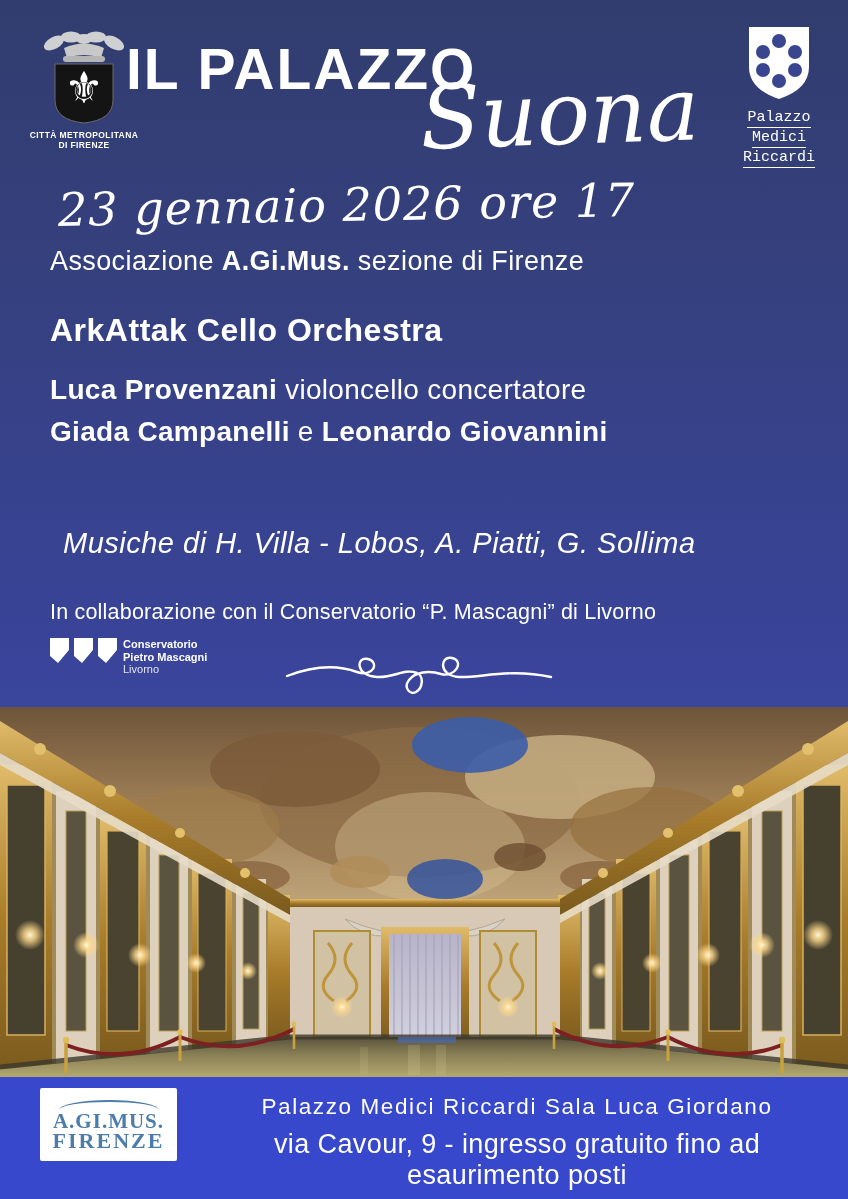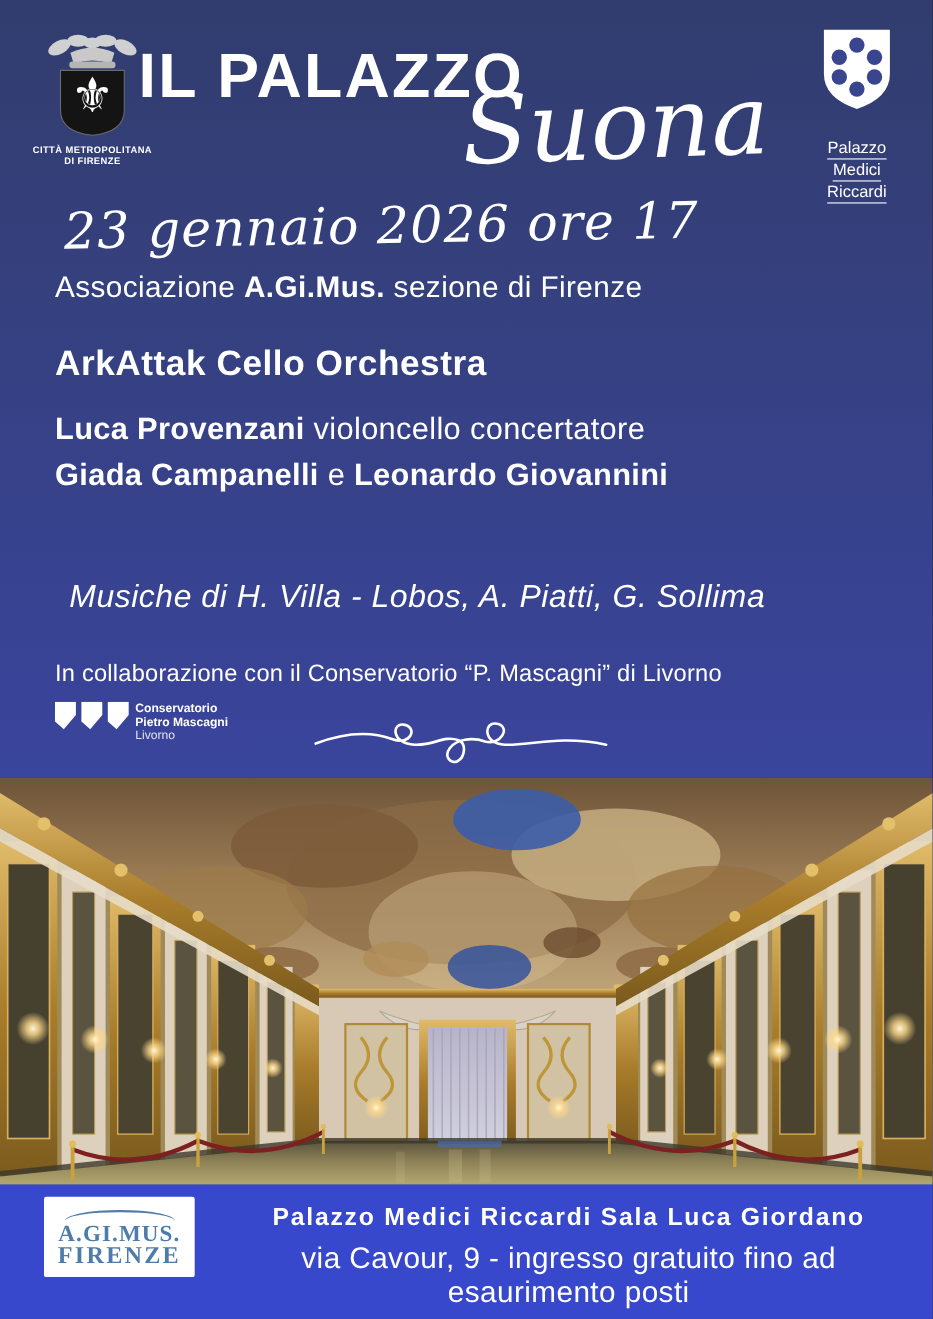--- a/index.html
+++ b/index.html
@@ -10,21 +10,21 @@
   }
   .abs{position:absolute;}
   
   .citta-logo{left:28px;top:30px;width:112px;text-align:center;}
   .citta-caption{font-size:8.5px;line-height:10px;letter-spacing:.4px;font-weight:bold;color:#fff;margin-top:2px;}
   .fleur{position:absolute;left:0;right:0;top:36px;font-size:44px;line-height:44px;color:#fff;}
   .main-title{left:126px;top:36px;font-size:57px;font-weight:bold;letter-spacing:2px;white-space:nowrap;}
   .script{font-family:"DejaVu Serif",serif;font-style:italic;}
   .suona{left:420px;top:62px;font-size:88px;transform:rotate(-2deg);white-space:nowrap;}
   .medici-logo{left:734px;top:26px;width:90px;text-align:center;}
-  .medici-words{font-family:Liberation Sans, sans-serif;font-size:15px;line-height:16px;margin-top:20px;}
+  .medici-words{font-family:Liberation Mono, monospace;font-size:15px;line-height:16px;margin-top:4px;}
   .medici-words span{display:inline-block;border-bottom:1px solid #fff;padding-bottom:1px;margin-top:2px;}
   
   .date-line{left:58px;top:178px;font-size:46px;letter-spacing:1px;transform:rotate(-1deg);white-space:nowrap;}
   .assoc{left:50px;top:246px;font-size:27px;letter-spacing:.4px;white-space:nowrap;}
   .ensemble{left:50px;top:312px;font-size:32px;font-weight:bold;letter-spacing:.5px;}
   .perf{left:50px;font-size:28px;letter-spacing:.3px;white-space:nowrap;}
   .p1{top:374px;} .p2{top:416px;} .p3{top:457px;}
   .bold{font-weight:bold;}
   .program{left:63px;top:527px;font-size:29px;font-style:italic;letter-spacing:.5px;white-space:nowrap;}
   .collab{left:50px;top:600px;font-size:21.5px;letter-spacing:.2px;white-space:nowrap;}
@@ -35,21 +35,21 @@
   
   .photo{left:0;top:707px;width:848px;height:370px;}
   
   .footer{left:0;top:1077px;width:848px;height:122px;background:#3748cc;}
   .agimus-card{position:absolute;left:40px;top:11px;width:137px;height:73px;background:#fff;border-radius:2px;
     display:flex;flex-direction:column;align-items:center;justify-content:center;color:#4d7cab;}
   .agimus-l1{font-family:"Liberation Serif",serif;font-weight:bold;font-size:21px;line-height:20px;letter-spacing:1px;}
   .agimus-l2{font-family:"Liberation Serif",serif;font-weight:bold;font-size:22px;line-height:19px;letter-spacing:2px;}
   .agimus-swoosh{width:100px;height:8px;border-top:2px solid #4d7cab;border-radius:50%/100% 100% 0 0;margin-bottom:1px;}
   .footer-text{position:absolute;left:200px;right:14px;top:17px;text-align:center;}
-  .venue{font-size:22.5px;font-weight:bold;letter-spacing:1.6px;}
+  .venue{font-size:22.5px;font-weight:normal;letter-spacing:1.6px;}
   .address{margin-top:9px;font-size:27px;letter-spacing:.4px;}
 </style>
 </head>
 <body>
 
 <div class="poster">
 
   <div class="abs citta-logo">
     <svg width="100" height="94" viewBox="0 0 100 94">
       <g fill="#d8d8d8" opacity=".95">

